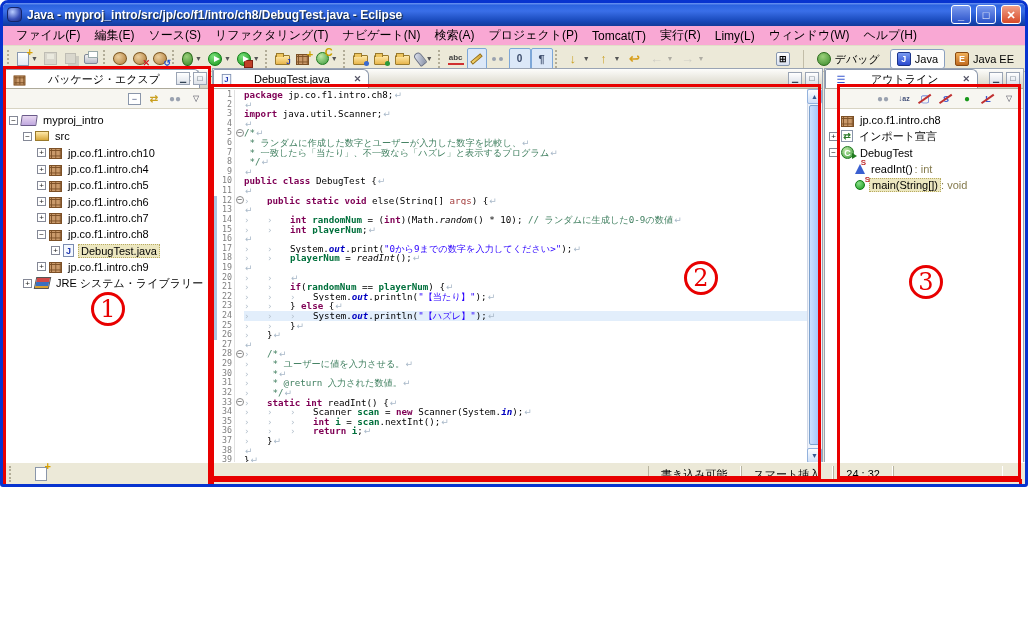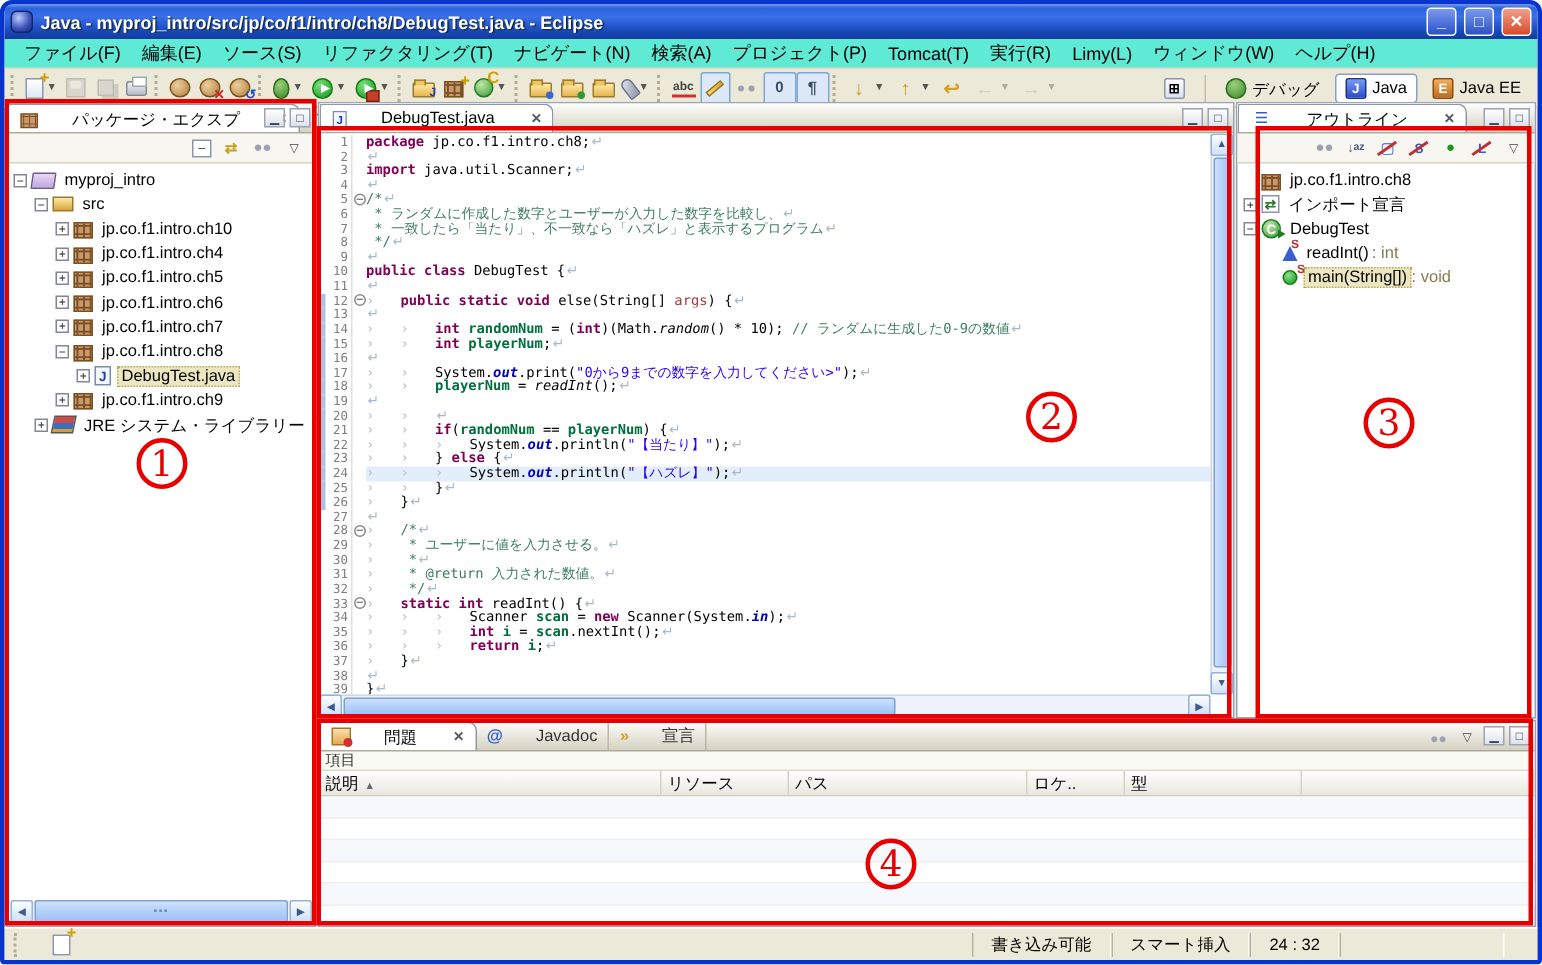--- a/index.html
+++ b/index.html
@@ -1,27 +1,27 @@
 <!DOCTYPE html>
 <html><head>
 <meta charset="utf-8">
 <style>
 *{margin:0;padding:0;box-sizing:border-box}
 html,body{width:1028px;height:643px;background:#fff;font-family:"Liberation Sans",sans-serif;overflow:hidden}
-#win{position:relative;width:1028px;height:643px;border:3px solid #0733cf;border-radius:8px 8px 3px 3px;background:#ece9d8;overflow:hidden}
+#win{position:relative;width:1028px;height:487px;border:3px solid #0733cf;border-radius:8px 8px 3px 3px;background:#ece9d8;overflow:hidden}
 
 #titlebar{height:23px;display:flex;align-items:center;padding:0 4px;gap:5px;
 background:linear-gradient(180deg,#6f96f2 0%,#2b63e0 10%,#3a6fe8 35%,#1747b8 80%,#123a9a 100%)}
 #titlebar .ttext{color:#fff;font-weight:bold;font-size:12px;text-shadow:1px 1px 1px #123;flex:1;white-space:nowrap;overflow:hidden}
 .eclipse-logo{width:15px;height:15px;border-radius:4px;background:radial-gradient(circle at 35% 30%,#b8ccff,#3a50b8 60%,#1a2a7a);border:1px solid #14246a}
 .winbtn{width:20px;height:19px;border-radius:3px;border:1px solid #fff;display:flex;align-items:center;justify-content:center;color:#fff;font-size:11px;font-weight:bold;background:linear-gradient(#7a9af0,#2a52c8)}
 .winbtn.close{background:linear-gradient(#f0a088,#d84a28)}
 .winbtn span{line-height:10px}
 
-#menubar{height:20px;display:flex;align-items:center;background:#5eead4;border-bottom:1px solid #e2ddc8;padding-left:6px;font-size:12px}
+#menubar{height:20px;display:flex;align-items:center;background:#f9a8d4;border-bottom:1px solid #e2ddc8;padding-left:6px;font-size:12px}
 #menubar .mitem{padding:2px 7px;white-space:nowrap}
 
 #toolbar{height:26px;display:flex;align-items:center;background:#ece9d8;border-bottom:1px solid #c9c4ae;padding-left:2px;position:relative}
 .grip{width:5px;height:18px;margin:0 2px;border-left:2px dotted #b2ad98}
 .tbtn{height:22px;min-width:20px;display:flex;align-items:center;justify-content:center;border:1px solid transparent;border-radius:2px;padding:0 2px;cursor:default}
 .tbtn.boxed,.tbtn.toggled{border-color:#7da7d8;background:#dce8f8}
 .tbtn.disabled{opacity:.4;filter:grayscale(90%)}
 .dd{font-size:7px;color:#555;margin-left:2px}
 .tbic{width:16px;height:15px;position:relative;display:flex;align-items:center;justify-content:center;font-size:10px}
 .i-new{background:linear-gradient(#fff,#dfe8f4);border:1px solid #8898b0;width:12px;height:14px}

